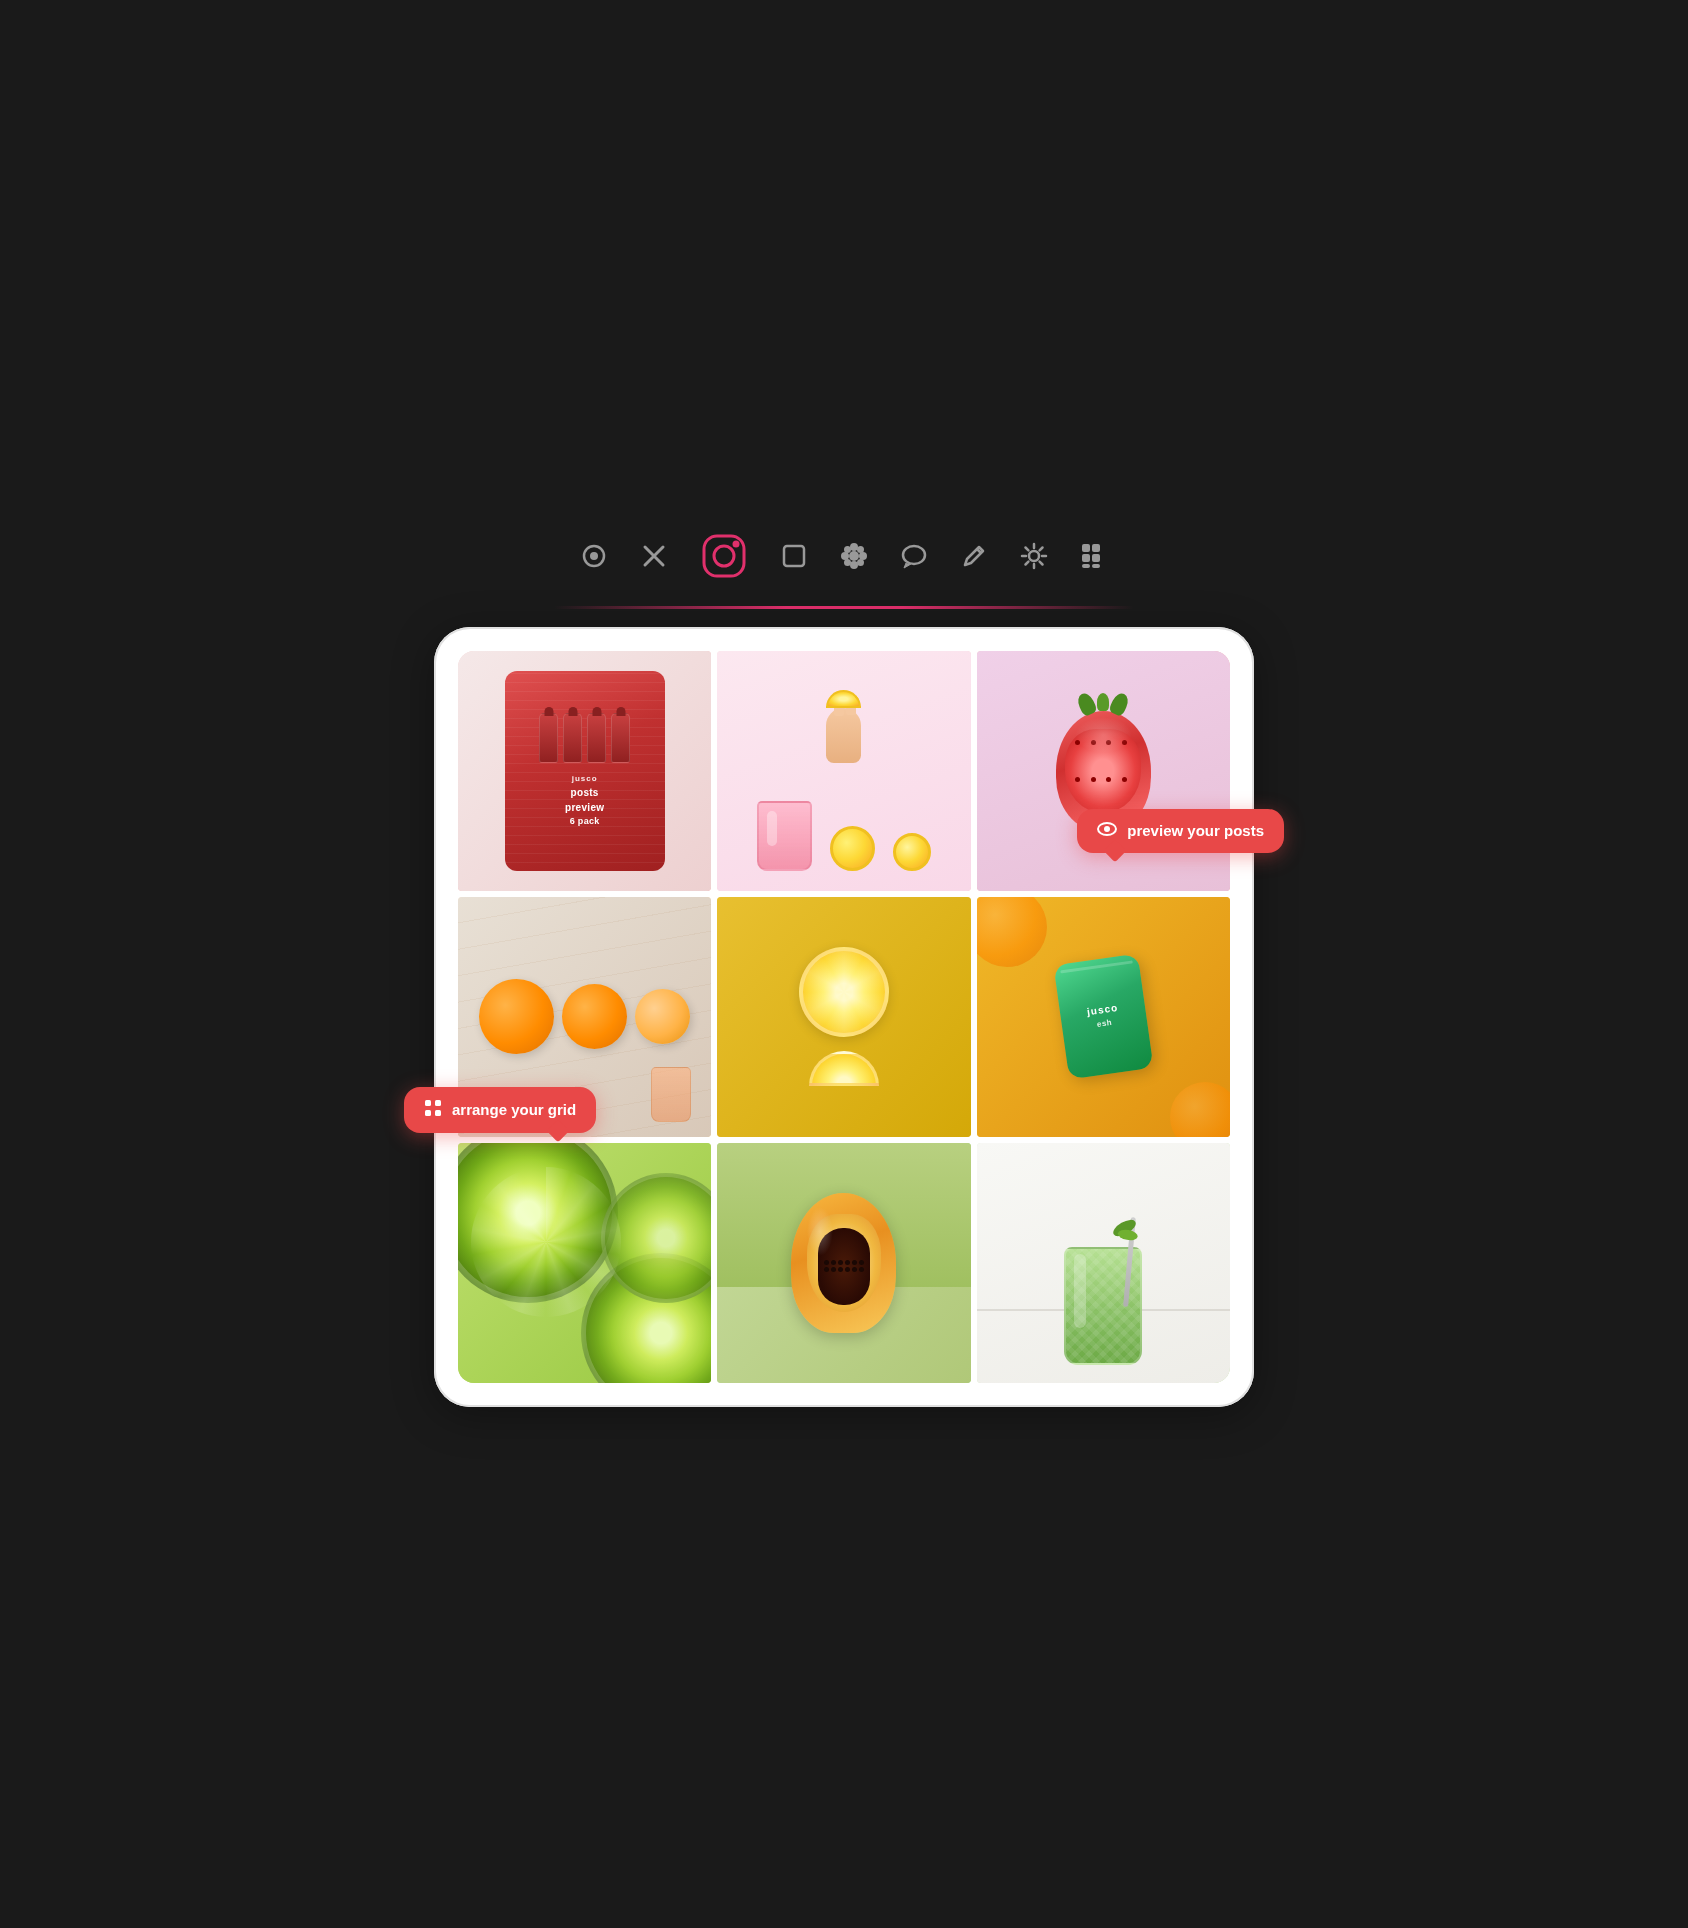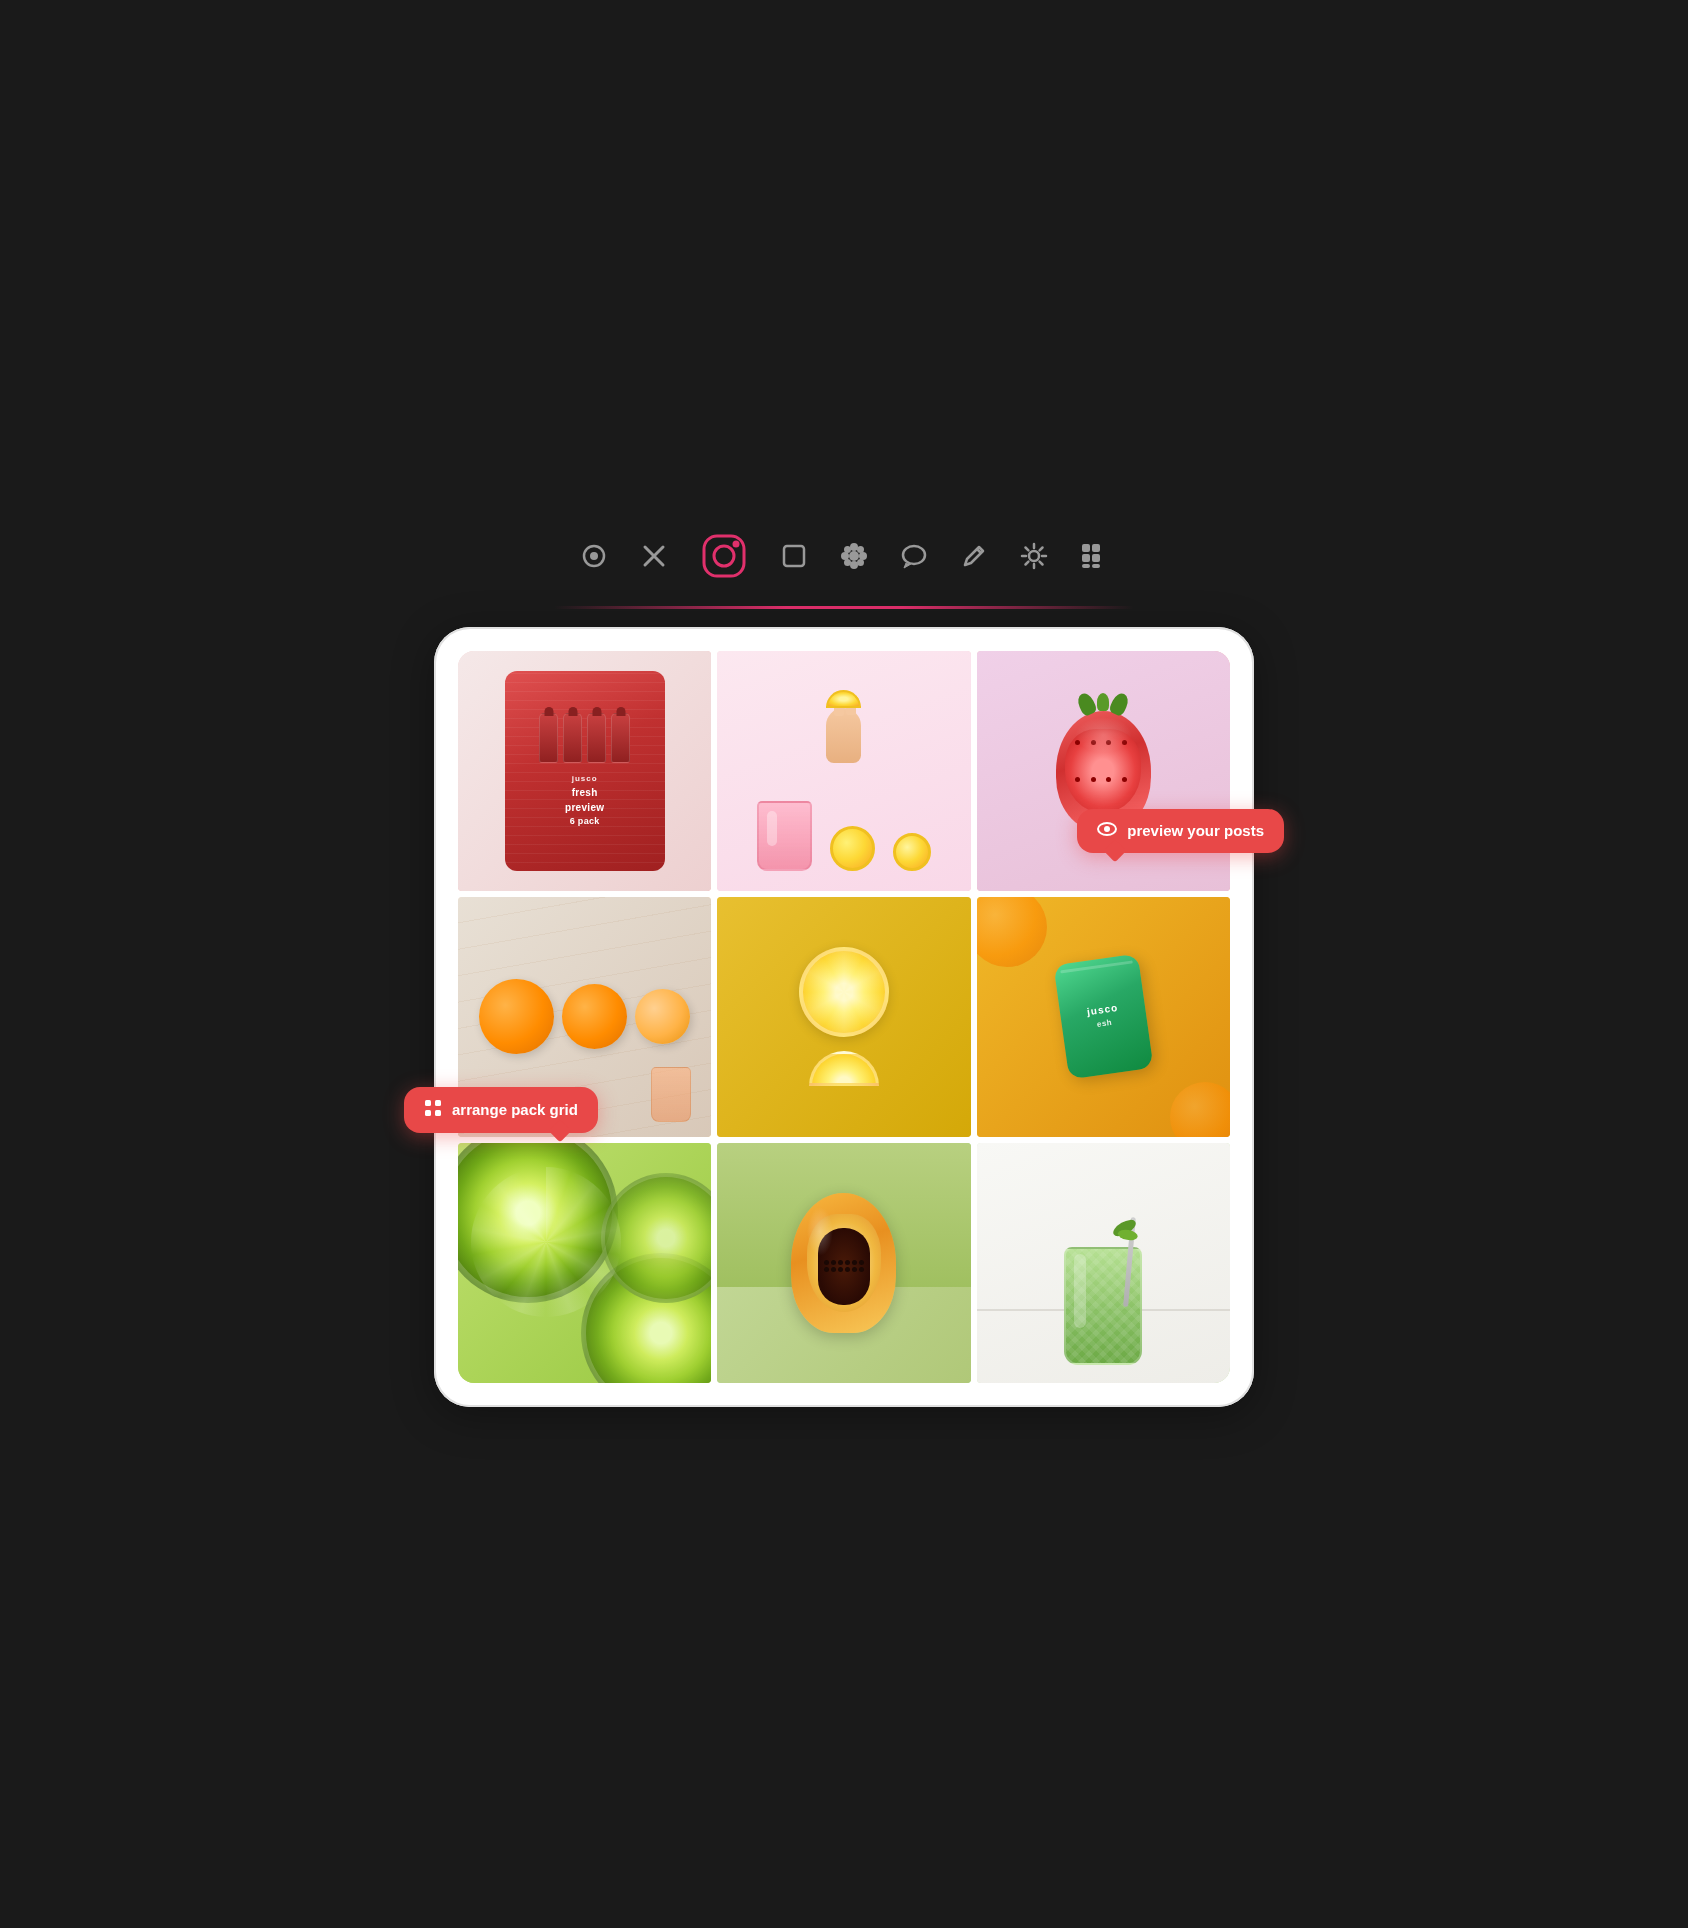--- a/index.html
+++ b/index.html
@@ -258,21 +258,21 @@
 
     <div class="tooltip-badge badge-arrange">
       <span class="badge-icon">
         <svg width="18" height="18" viewBox="0 0 18 18" fill="white">
           <rect x="1" y="1" width="6" height="6" rx="1.5" fill="white"></rect>
           <rect x="11" y="1" width="6" height="6" rx="1.5" fill="white"></rect>
           <rect x="1" y="11" width="6" height="6" rx="1.5" fill="white"></rect>
           <rect x="11" y="11" width="6" height="6" rx="1.5" fill="white"></rect>
         </svg>
       </span>
-      <span>arrange pack grid</span>
+      <span>arrange your grid</span>
     </div>
 
     <div class="grid-container">
 
       <div class="grid-cell cell-1">
         <div class="cell-inner" style="background: linear-gradient(135deg, #f5e8e8 0%, #edd0d0 100%);">
           <div style="display:flex; flex-direction:column; align-items:center; justify-content:center; width:100%; height:100%;">
             <div style="background: linear-gradient(160deg, #e05050 0%, #c03030 40%, #a02020 100%); border-radius:12px; padding:16px 14px; position:relative; width:160px; height:200px; display:flex; flex-direction:column; align-items:center; justify-content:center;">
 
               <div style="position:absolute;top:0;left:0;right:0;bottom:0;border-radius:12px;background:repeating-linear-gradient(0deg,transparent,transparent 8px,rgba(255,255,255,0.06) 8px,rgba(255,255,255,0.06) 9px);"></div>
@@ -286,21 +286,21 @@
                 </div>
                 <div style="width:19px; height:50px; background:linear-gradient(180deg,#c84040,#902020); border-radius:5px 5px 3px 3px; border:1px solid rgba(255,255,255,0.15); position:relative;">
                   <div style="position:absolute;top:-7px;left:50%;transform:translateX(-50%);width:9px;height:9px;background:#882020;border-radius:50% 50% 0 0;"></div>
                 </div>
                 <div style="width:19px; height:50px; background:linear-gradient(180deg,#c84040,#902020); border-radius:5px 5px 3px 3px; border:1px solid rgba(255,255,255,0.15); position:relative;">
                   <div style="position:absolute;top:-7px;left:50%;transform:translateX(-50%);width:9px;height:9px;background:#882020;border-radius:50% 50% 0 0;"></div>
                 </div>
               </div>
               <div style="color:white;font-size:10px;font-weight:700;text-align:center;line-height:1.5;z-index:1;letter-spacing:0.3px;">
                 <div style="font-size:8px;letter-spacing:1px;opacity:0.9;">jusco</div>
-                <div>fresh</div>
+                <div>posts</div>
                 <div>preview</div>
                 <div style="font-size:9px;">6 pack</div>
               </div>
             </div>
           </div>
         </div>
       </div>
 
       <div class="grid-cell cell-2">
         <div class="cell-inner" style="background: linear-gradient(160deg, #fce8f0 0%, #f9d8e8 100%); flex-direction:column; align-items:center; justify-content:space-between; padding:10px 0 20px;">

